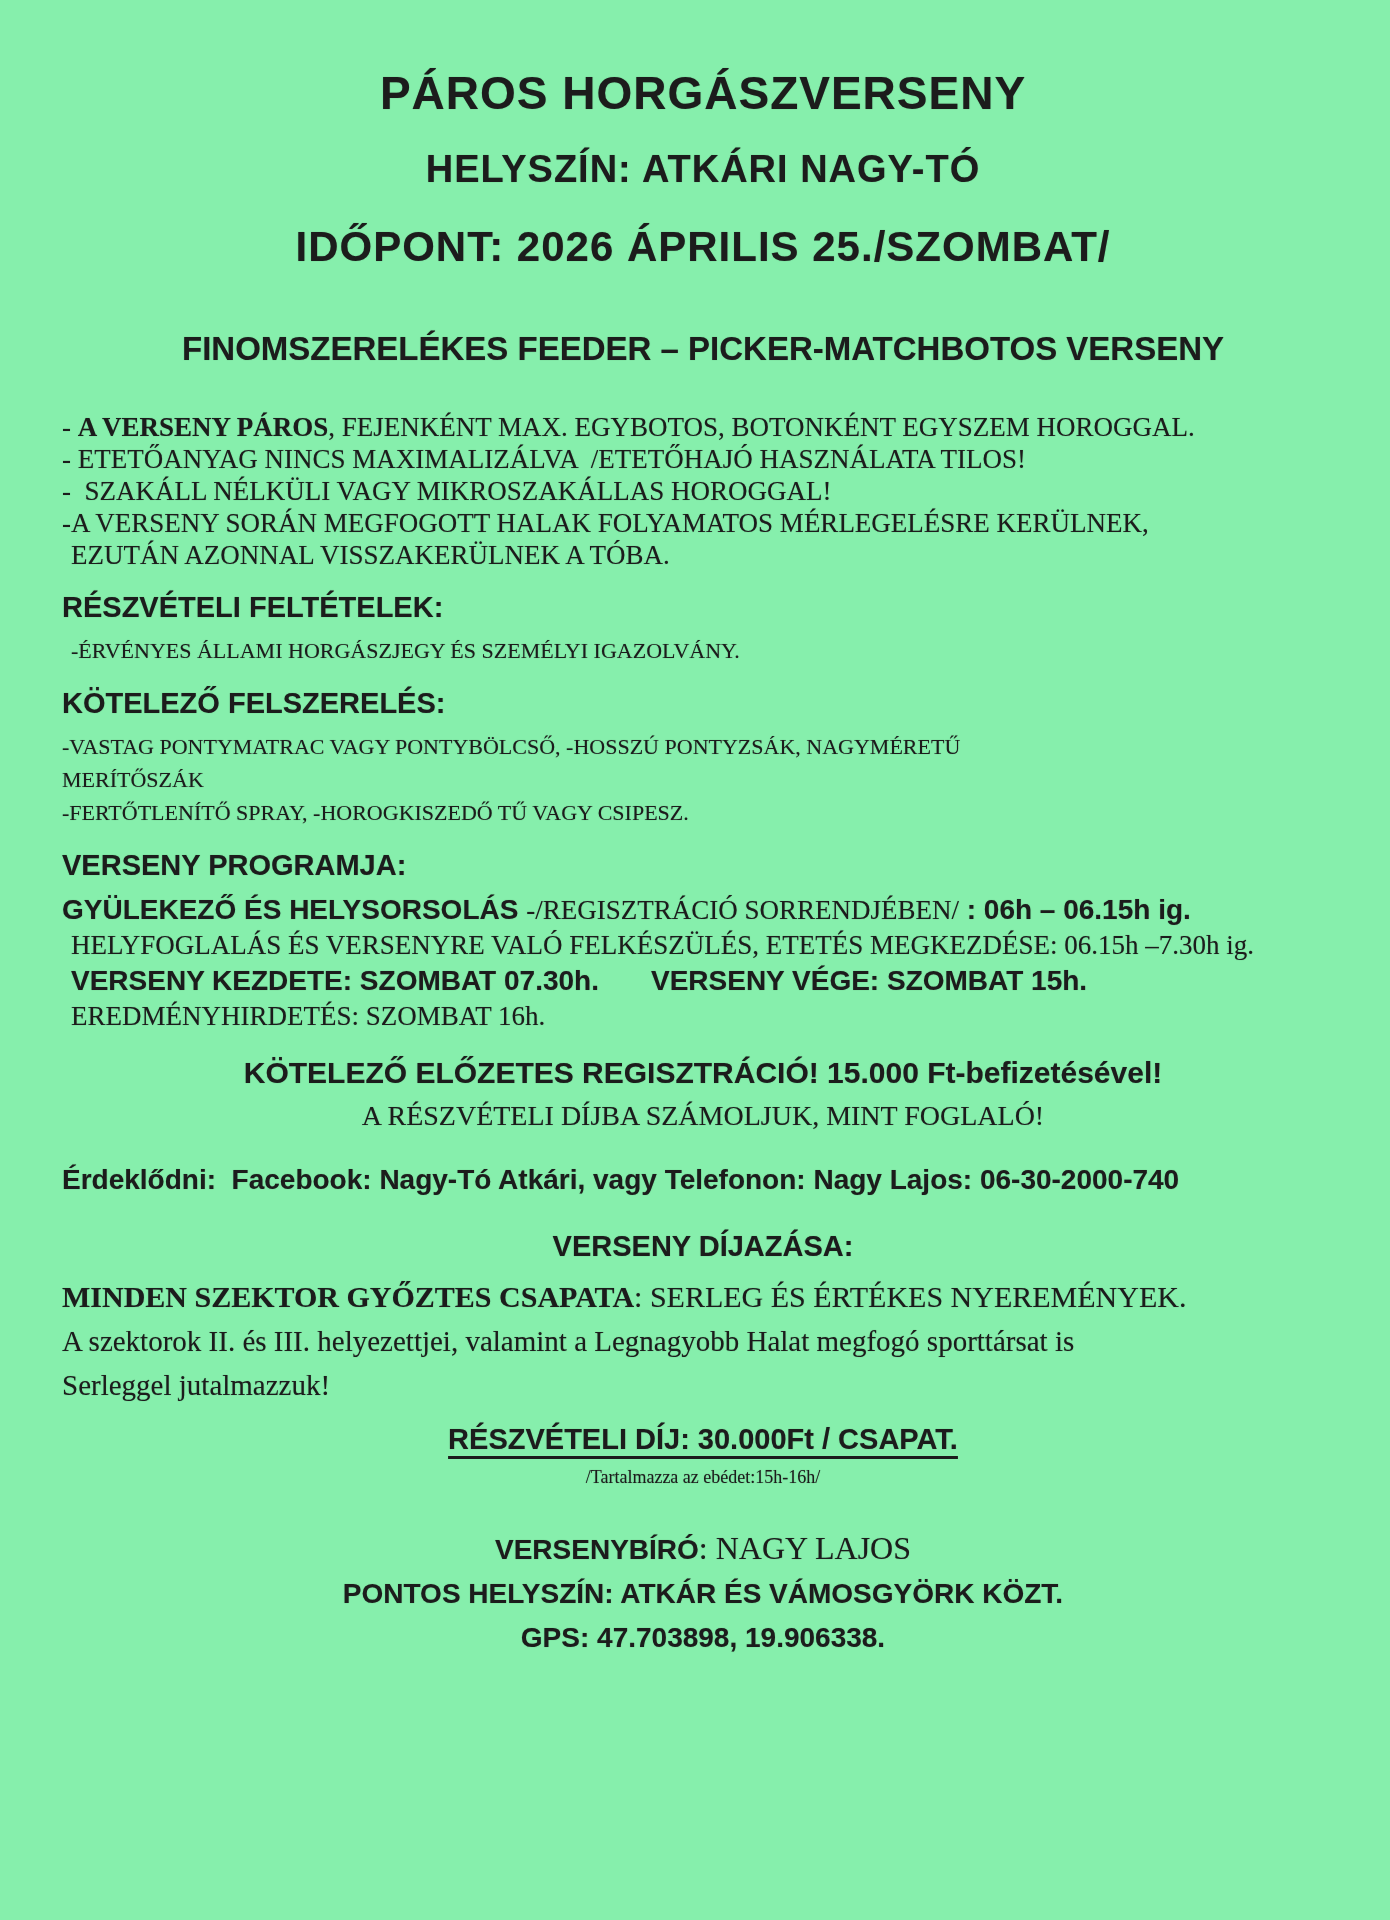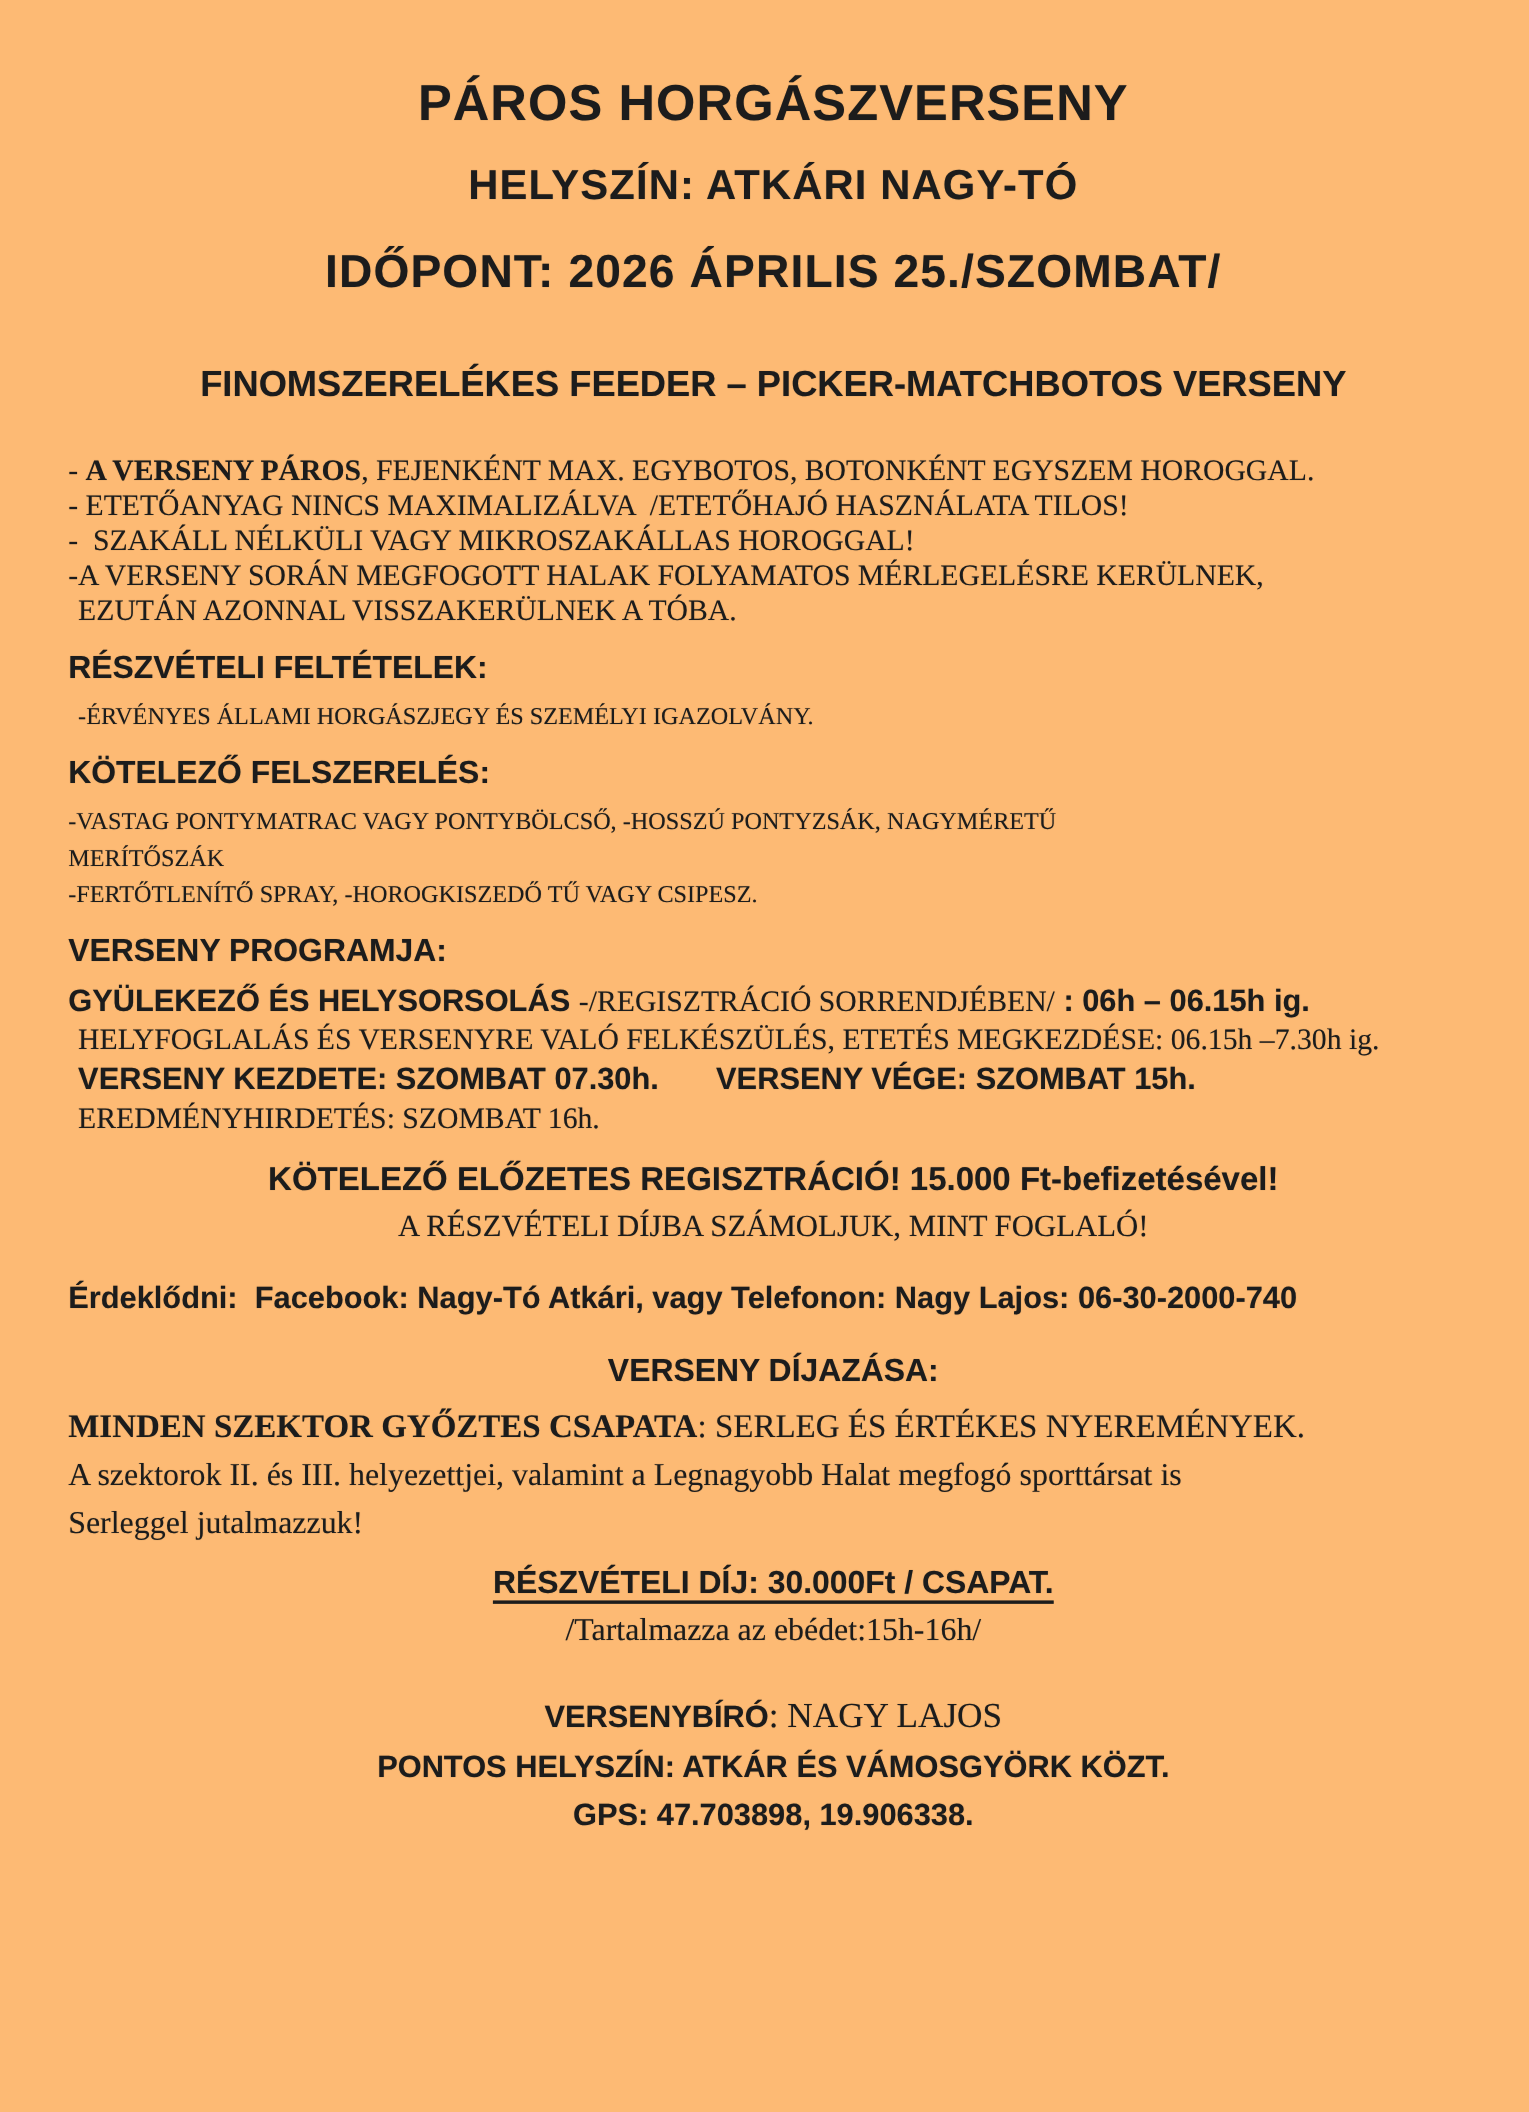--- a/index.html
+++ b/index.html
@@ -5,21 +5,21 @@
   html,body { margin:0; padding:0; }
   body {
     width:1390px; height:1920px;
     font-family:"Liberation Serif", serif;
     color:#1c1c1c;
     -webkit-font-smoothing:antialiased;
   }
   .page {
     box-sizing:border-box;
     width:1390px; height:1920px;
-    background:#fdba74;
+    background:#86efac;
     padding:70px 46px 0 62px;
     overflow:hidden;
     text-shadow:0 0 1px rgba(20,30,20,0.35);
   }
   .t { white-space:pre-wrap; }
   .sans  { font-family:"Liberation Sans", sans-serif; }
   .serif { font-family:"Liberation Serif", serif; }
   .b { font-weight:bold; }
   .center { text-align:center; }
 
@@ -48,21 +48,21 @@
   .prize-heading { font-size:29px; line-height:1; margin:0 0 14px 0; }
   .prize-body { font-size:30px; line-height:44px; margin:0 0 18px 0; }
   .prize-mixed { font-size:29px; }
 
   .fee-line1 { font-size:29px; line-height:1; margin:0 0 14px 0; }
   .fee-line1 .u {
     text-decoration:underline;
     text-decoration-thickness:3px;
     text-underline-offset:7px;
   }
-  .fee-line2 { font-size:29px; line-height:1; margin:0 0 46px 0; }
+  .fee-line2 { font-size:18px; line-height:1; margin:0 0 46px 0; }
 
   .footer-line { font-size:28px; line-height:1; margin:0 0 16px 0; }
   .footer-judge-name { font-size:32px; }
 </style>
 </head>
 <body>
 
 <div class="page">
 
   <h1 class="doc-title sans b center t">PÁROS HORGÁSZVERSENY</h1>

